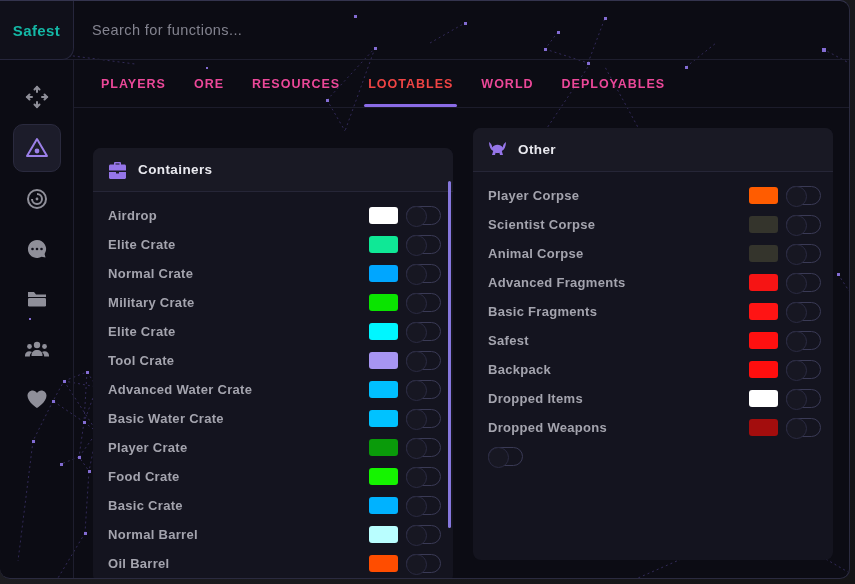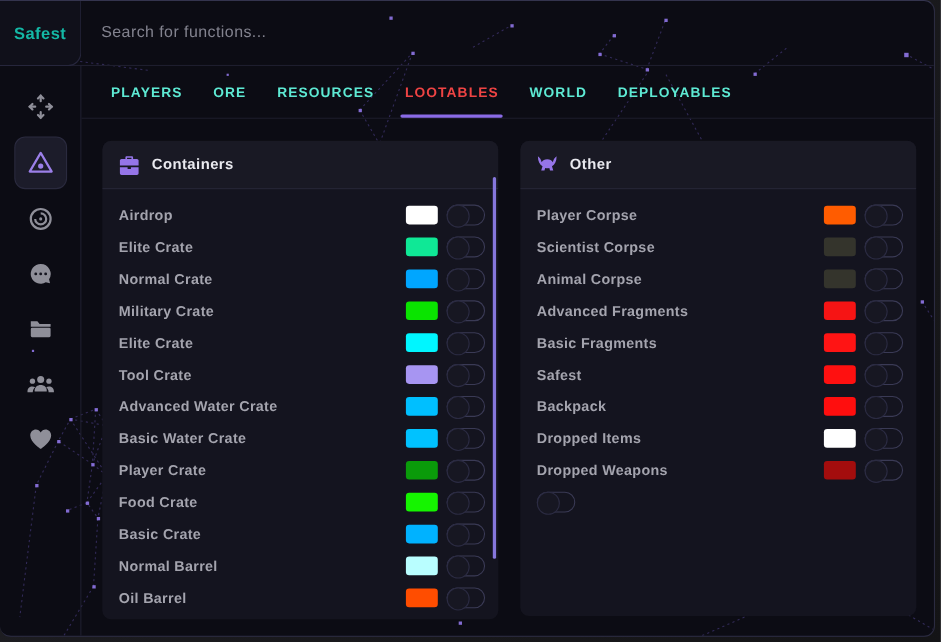--- a/index.html
+++ b/index.html
@@ -27,21 +27,21 @@
     flex-direction:column;align-items:center;padding-top:14px;gap:4px;}
   .side-item{width:46px;height:46px;display:flex;align-items:center;justify-content:center;
     border-radius:10px;color:#8f8f99;cursor:pointer;}
   .side-item.active{background:#1c1c2a;border:1px solid #2a2a3e;color:#9b7fe8;}
   .side-item svg{display:block;}
   
   .main{flex:1;display:flex;flex-direction:column;min-width:0;}
   .tabs{height:47px;flex:0 0 auto;display:flex;align-items:center;gap:28px;
     padding:0 0 0 27px;border-bottom:1px solid #1c1c2b;}
   .tab{position:relative;height:100%;display:flex;align-items:center;
-    color:#5eead4;font-size:12.5px;font-weight:bold;letter-spacing:1px;cursor:pointer;}
+    color:#ec4899;font-size:12.5px;font-weight:bold;letter-spacing:1px;cursor:pointer;}
   .tab.active{color:#ef4444;}
   .tab.active::after{content:"";position:absolute;left:-4px;right:-4px;bottom:0;height:3px;
     border-radius:2px;background:#8a6be6;}
   .content{flex:1;display:flex;gap:20px;padding:20px 0 0 19px;min-height:0;}
   
   .panel{width:360px;flex:0 0 auto;background:#14141f;border-radius:8px;
     display:flex;flex-direction:column;position:relative;overflow:hidden;}
   .panel-h{height:43px;flex:0 0 auto;background:#191924;border-bottom:1px solid #262637;
     display:flex;align-items:center;gap:11px;padding:0 15px;}
   .panel-h .ttl{color:#e9e9ef;font-size:13.5px;font-weight:bold;letter-spacing:.4px;}
@@ -199,21 +199,21 @@
       <div class="main">
         <div class="tabs" id="tabs">
             <span class="tab">PLAYERS</span>
             <span class="tab">ORE</span>
             <span class="tab">RESOURCES</span>
             <span class="tab active">LOOTABLES</span>
             <span class="tab">WORLD</span>
             <span class="tab">DEPLOYABLES</span>
           </div>
         <div class="content" id="content">
-            <div class="panel" style="height: 435px;">
+            <div class="panel" style="height: 435px; margin-top: 20px;">
               <div class="panel-h">
                 <span>
                   <svg width="19" height="18" viewBox="0 0 19 18" fill="#9575e8">
                     <path d="M6 3.5V2.2C6 1.5 6.5 1 7.2 1h4.6c.7 0 1.2.5 1.2 1.2v1.3h3.5c.8 0 1.5.7 1.5 1.5v4.5H1V5c0-.8.7-1.5 1.5-1.5H6Zm1.5 0h4V2.5h-4Z"></path>
                     <path d="M1 11h7v1.6h3V11h7v5.5c0 .8-.7 1.5-1.5 1.5h-14c-.8 0-1.5-.7-1.5-1.5Z"></path>
                   </svg>
                 </span>
                 <span class="ttl">Containers</span>
               </div>
               <div class="rows">

